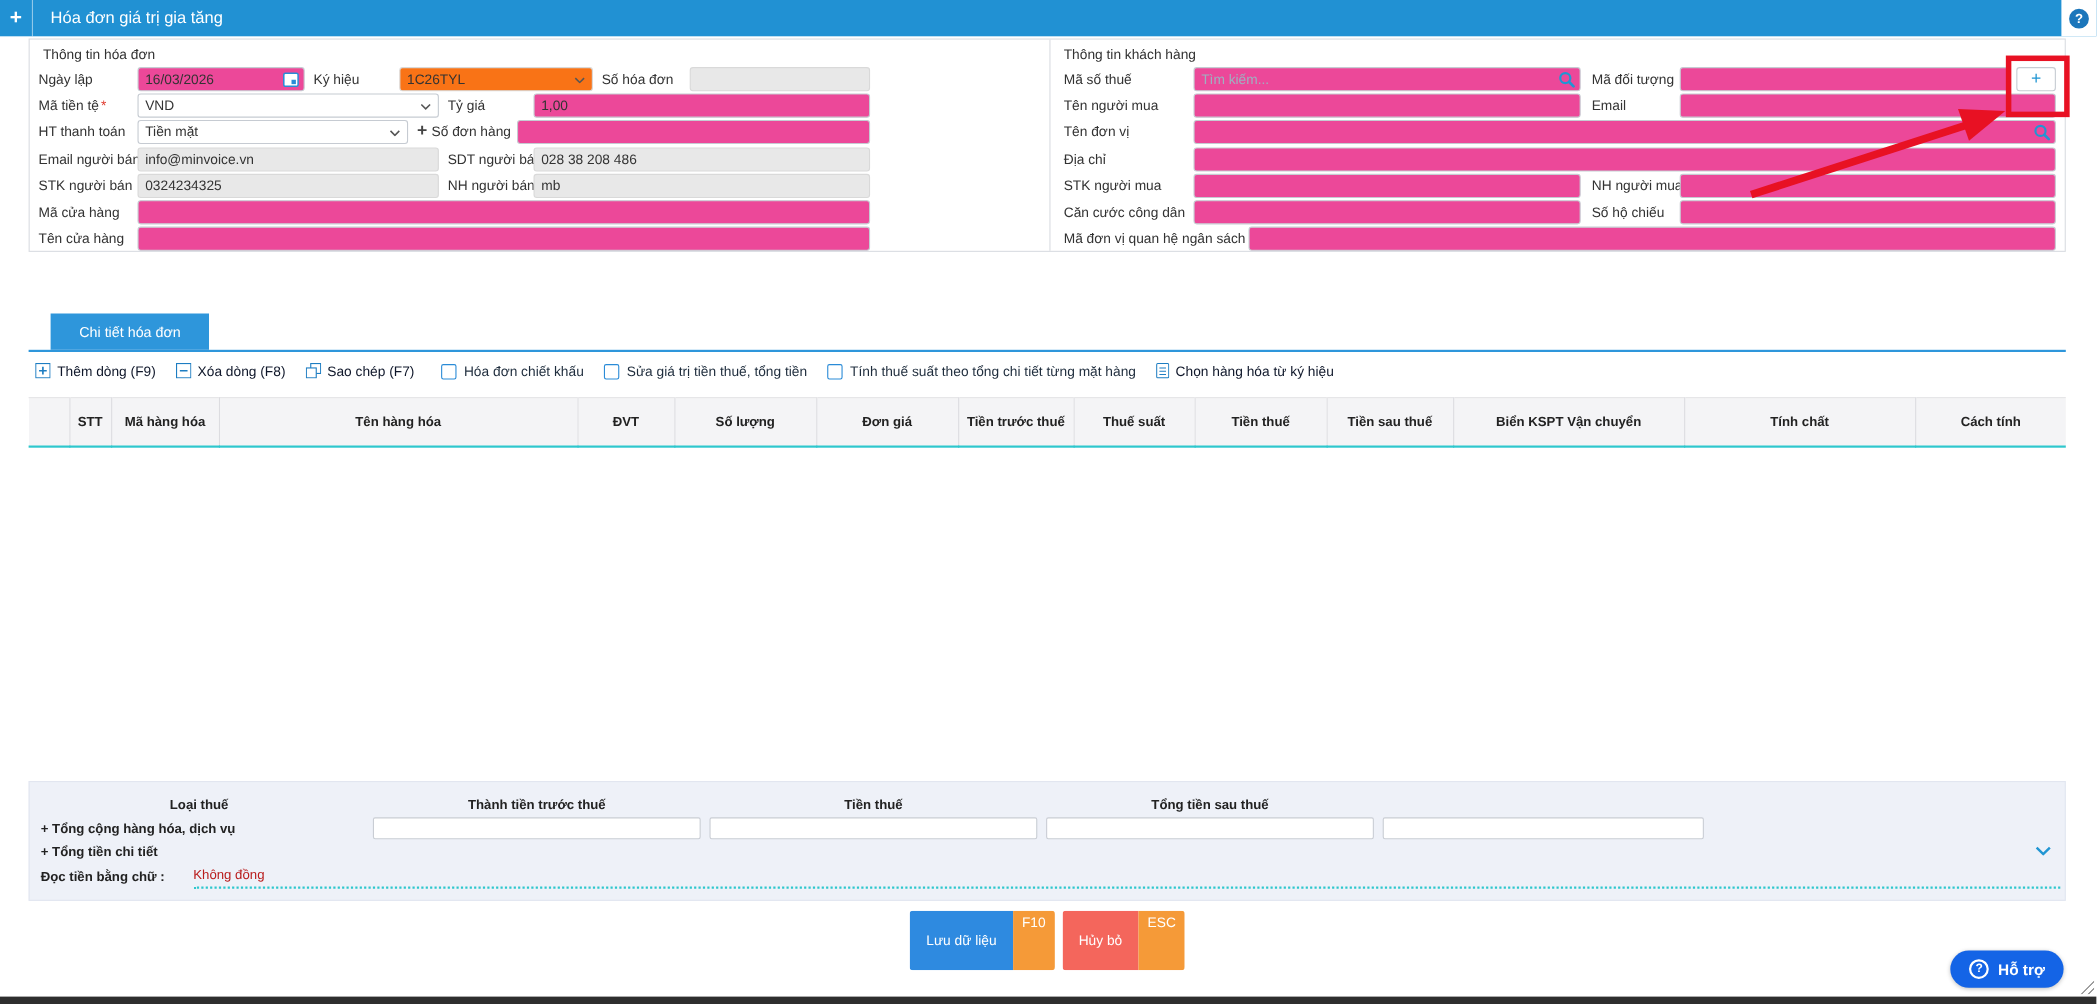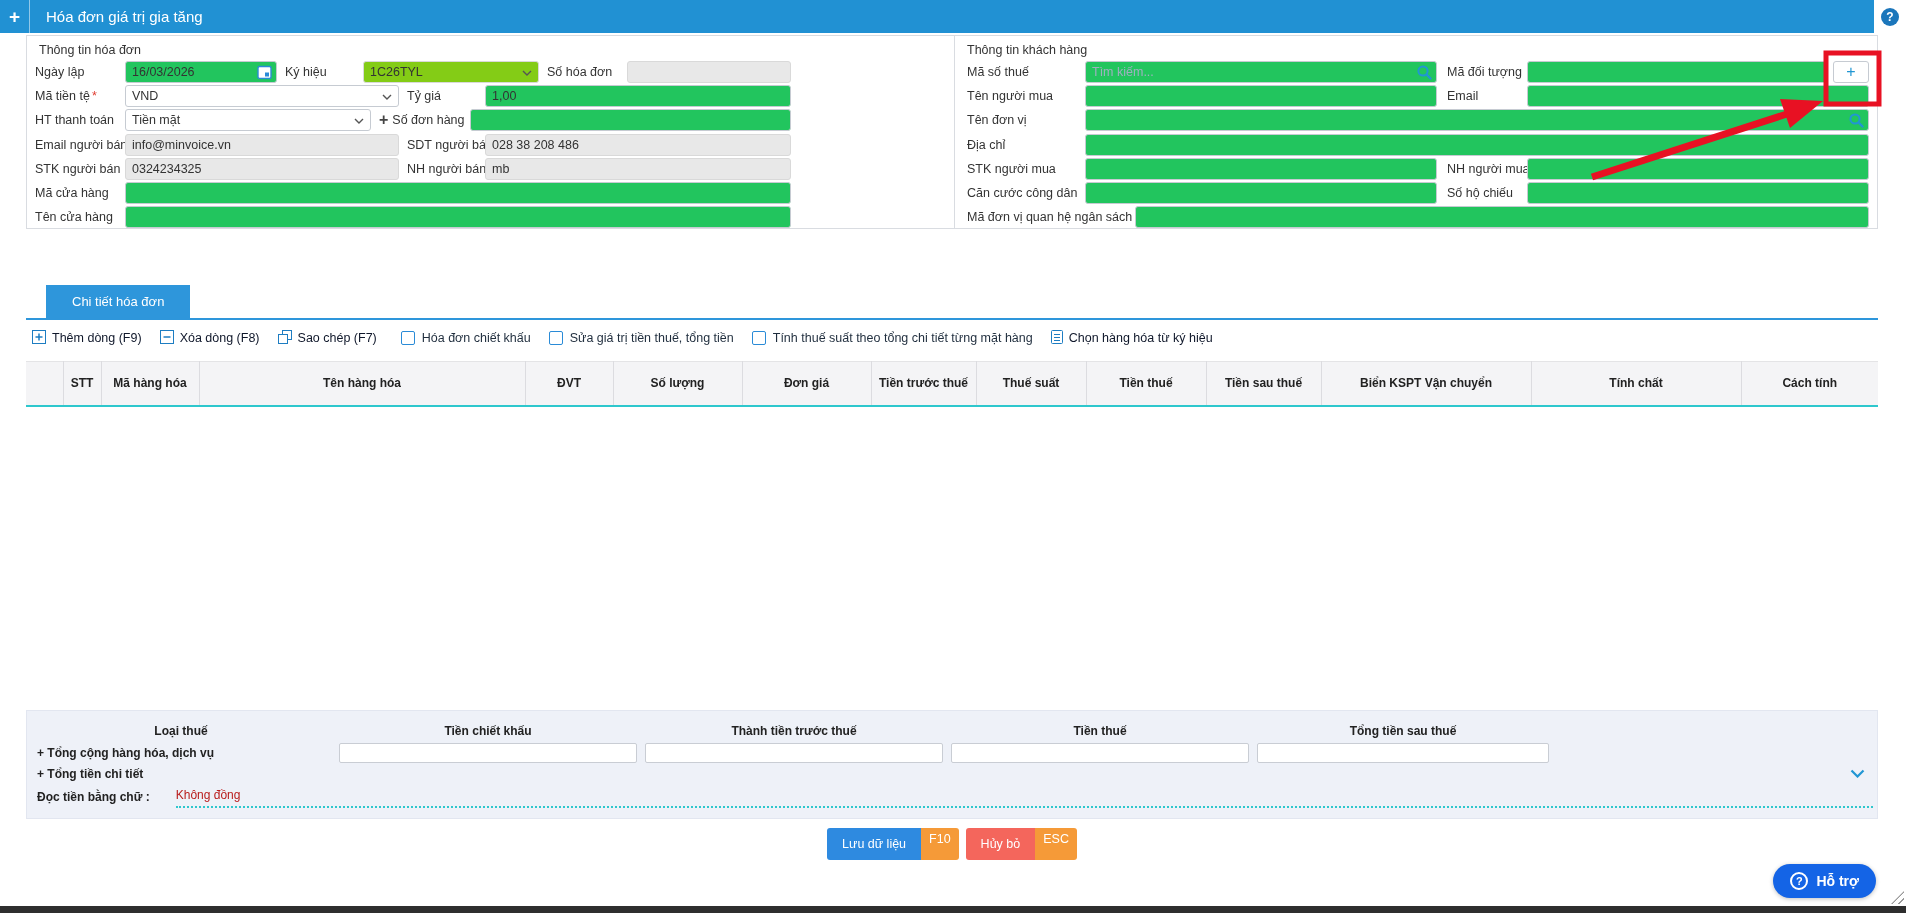--- a/index.html
+++ b/index.html
@@ -24,28 +24,28 @@
   .frow { display:flex; align-items:center; height:24.2px; padding-left:6px; }
   .group-left .frow { margin-right:163px; }
   .group-right .frow { padding-left:10px; padding-right:8px; }
   .f-label { width:92px; flex-shrink:0; font-size:12.5px; color:#333; padding-left:2px; white-space:nowrap; }
   .group-right .f-label { width:120px; }
   .group-right .f-label.wide { width:170px; }
   .f-label2 { flex-shrink:0; width:78px; margin-left:8px; white-space:nowrap; }
   .group-right .f-label2 { width:80px; margin-left:10px; }
   .req { color:#e03c31; margin-left:2px; }
 
-  .inp { height:22px; border:1px solid #c6cbd2; border-radius:3px; background:#22c55e; font-size:12.5px; padding:0 6px; color:#333; width:100%; font-family:"Liberation Sans",sans-serif; }
+  .inp { height:22px; border:1px solid #c6cbd2; border-radius:3px; background:#ec4899; font-size:12.5px; padding:0 6px; color:#333; width:100%; font-family:"Liberation Sans",sans-serif; }
   .inp::placeholder { color:#9fb0c0; }
   .inp.gray { background:#e8e8e8; border-color:#d9d9d9; }
   .fwrap { position:relative; display:flex; align-items:center; }
   .fwrap .icon-in { position:absolute; right:5px; top:50%; transform:translateY(-50%); display:flex; cursor:pointer; }
   .fwrap.haspad .inp { padding-right:24px; }
   .sel { display:flex; align-items:center; justify-content:space-between; height:22px; border:1px solid #c6cbd2; border-radius:3px; background:#fff; padding:0 6px; cursor:pointer; }
-  .sel.gray { background:#84cc16; border-color:#d9d9d9; }
+  .sel.gray { background:#f97316; border-color:#d9d9d9; }
   .sel .sel-val { font-size:12.5px; color:#333; }
   .w152 { width:152px; flex-shrink:0; }
   .w176 { width:176px; flex-shrink:0; }
   .w274 { width:274px; flex-shrink:0; }
   .w246 { width:246px; flex-shrink:0; }
   .w352 { width:352px; flex-shrink:0; }
   .flex1 { flex:1; }
   .plus-inline { color:#444; font-size:16px; font-weight:bold; margin-left:8px; cursor:pointer; line-height:1; }
   .plusbtn { width:36px; height:22px; flex-shrink:0; border:1px solid #c6cbd2; border-radius:3px; background:#fff; color:#2196d3; font-size:16px; line-height:19px; text-align:center; margin-left:6px; cursor:pointer; }
 
@@ -74,21 +74,21 @@
   .row-detail { height:22px; display:flex; align-items:center; justify-content:space-between; }
   .sum-chevron { margin-right:12px; cursor:pointer; display:flex; }
   .words-row { display:flex; align-items:flex-end; margin-top:3px; padding-left:10px; }
   .words-label { font-size:12px; font-weight:bold; color:#222; white-space:nowrap; padding-bottom:4px; }
   .words-line { flex:1; border-bottom:2px dotted #2ec7cd; margin-left:26px; margin-right:4px; padding-bottom:4px; }
   .words-value { color:#b91c1c; font-size:12px; }
 
   
   .footer { margin-top:9px; display:flex; justify-content:center; gap:7px; }
   .btn { display:flex; font-size:12.5px; color:#fff; cursor:pointer; border-radius:3px; overflow:hidden; }
-  .btn .main { padding:9px 15px;text-align:right; }
+  .btn .main { padding:20px 15px;text-align:right; }
   .btn .key { padding:4px 8px; background:#f59a38; }
   .btn-save .main { background:#2e8ae0; }
   .btn-cancel .main { background:#f4665c; }
 
   .support-btn { position:absolute; right:30px; bottom:15px; height:34px; border-radius:17px; background:#1464e6; color:#fff; font-size:14px; font-weight:bold; display:flex; align-items:center; gap:8px; padding:0 17px; cursor:pointer; box-shadow:0 1px 4px rgba(0,0,0,.25); }
   .support-qm { width:18px; height:18px; border:2px solid #fff; border-radius:50%; font-size:11px; font-weight:bold; display:flex; align-items:center; justify-content:center; }
 
   .bottombar { position:absolute; left:0; bottom:0; width:100%; height:7px; background:#2e2e2e; }
   .resize-grip { position:absolute; right:2px; bottom:9px; width:13px; height:13px; background:repeating-linear-gradient(135deg,#9a9a9a 0 1.5px,transparent 1.5px 4.5px); clip-path:polygon(100% 0,100% 100%,0 100%); cursor:nwse-resize; }
 
@@ -376,21 +376,20 @@
     <tbody>
       <tr>
           <td class="body-empty" colspan="14"></td>
         </tr>
     </tbody>
   </table>
 
   <div class="summary">
     <div class="sumgrid">
       <div class="sum-h">Loại thuế</div>
-      <div class="sum-h">Tiền chiết khấu</div>
       <div class="sum-h">Thành tiền trước thuế</div>
       <div class="sum-h">Tiền thuế</div>
       <div class="sum-h">Tổng tiền sau thuế</div>
       <div></div>
     </div>
     <div class="sumgrid">
       <div class="sum-label">+ Tổng cộng hàng hóa, dịch vụ</div>
       <div><input class="sum-inp" style=""></div>
       <div><input class="sum-inp" style=""></div>
       <div><input class="sum-inp" style=""></div>

